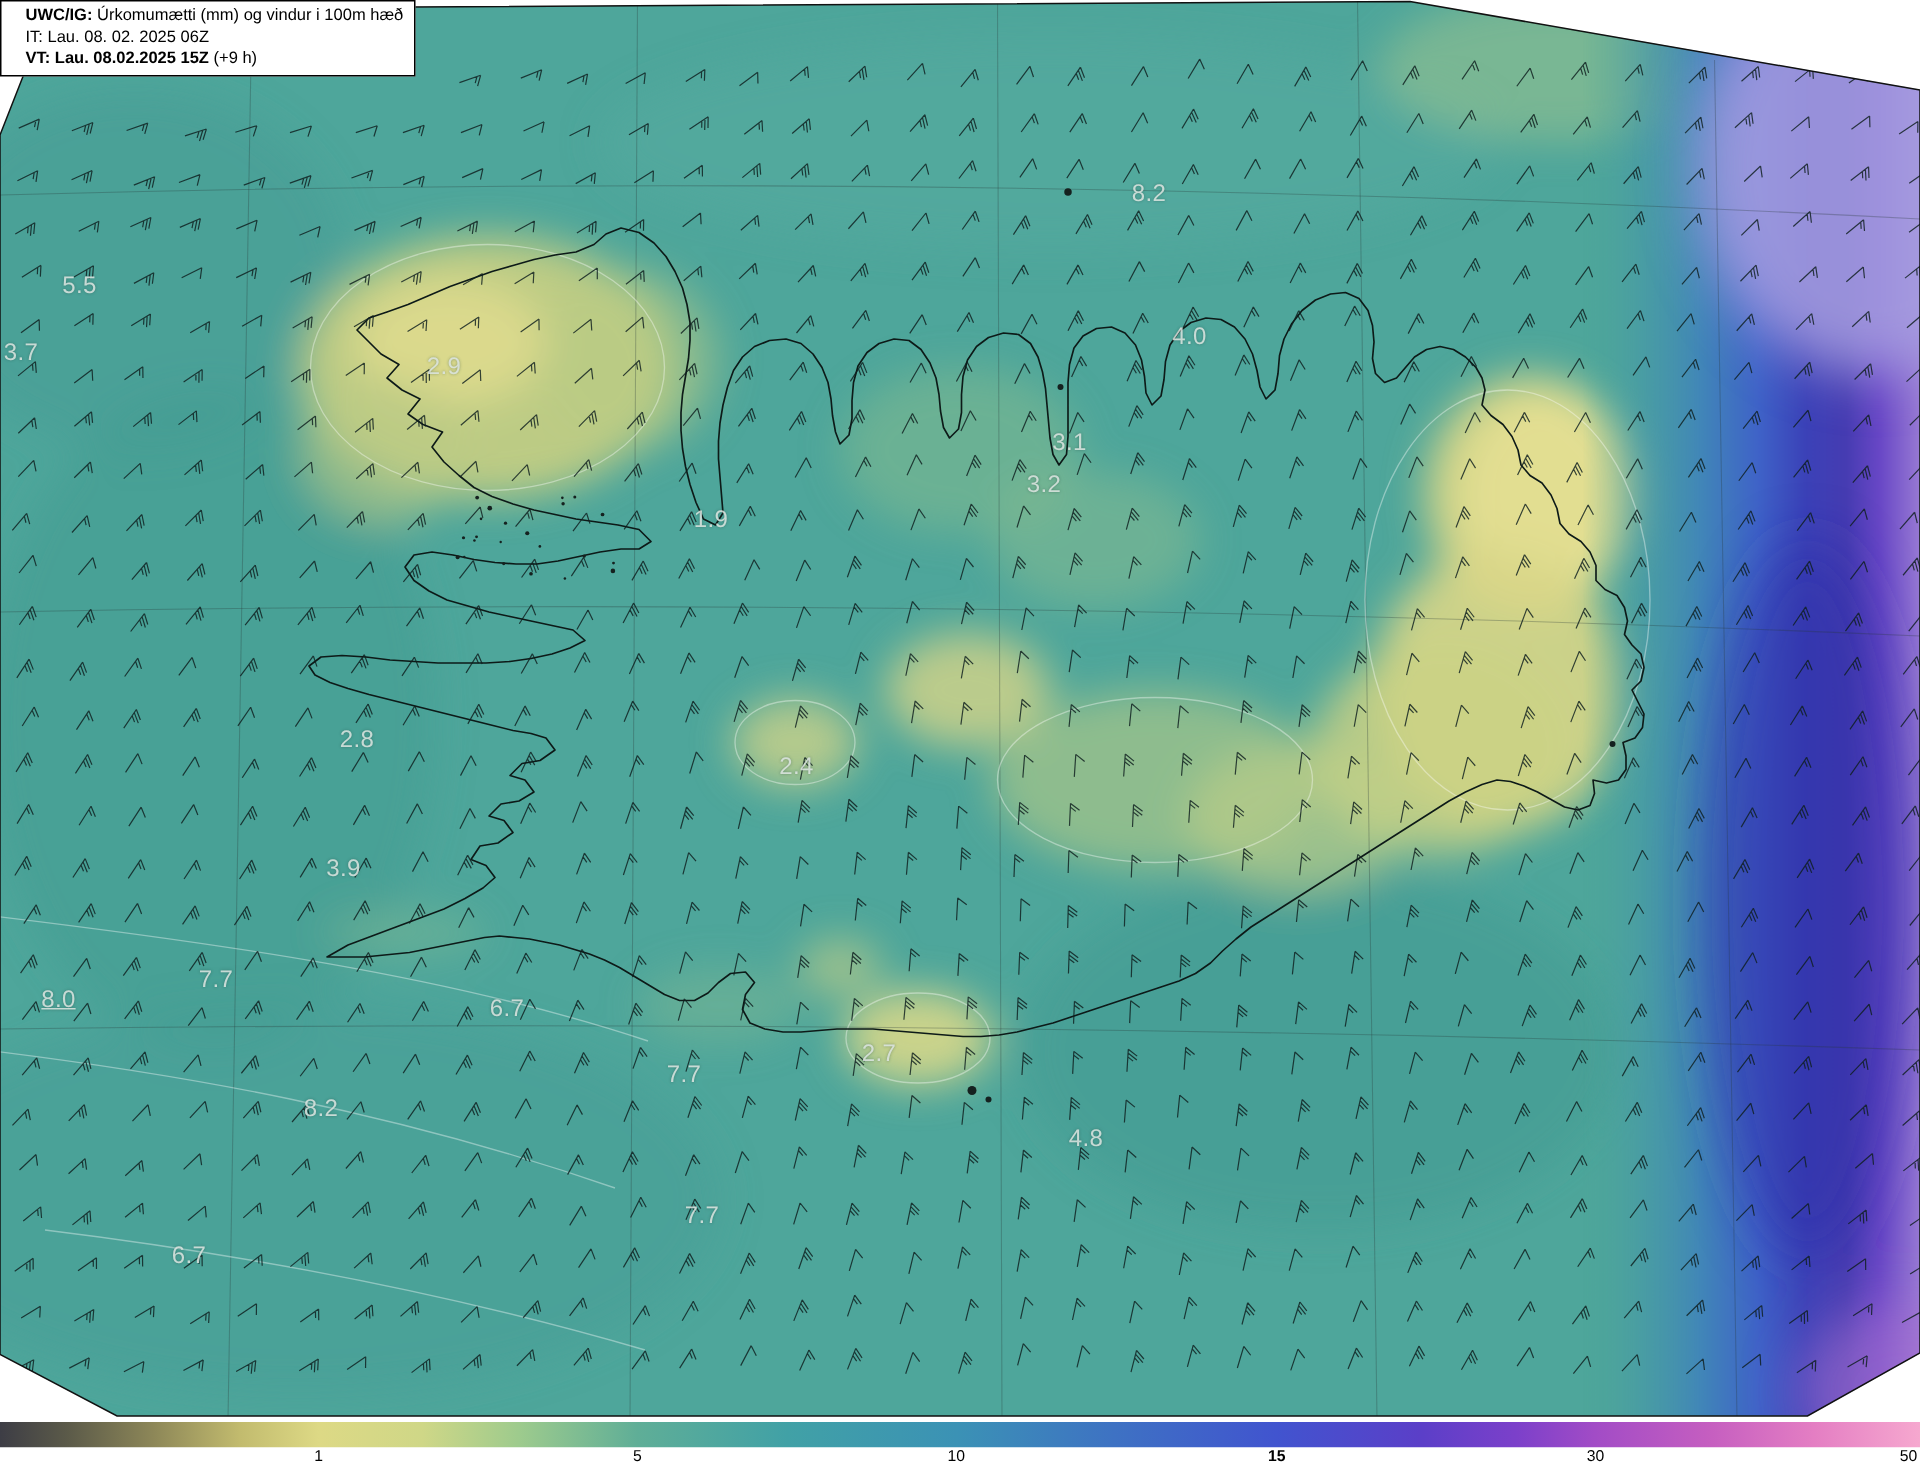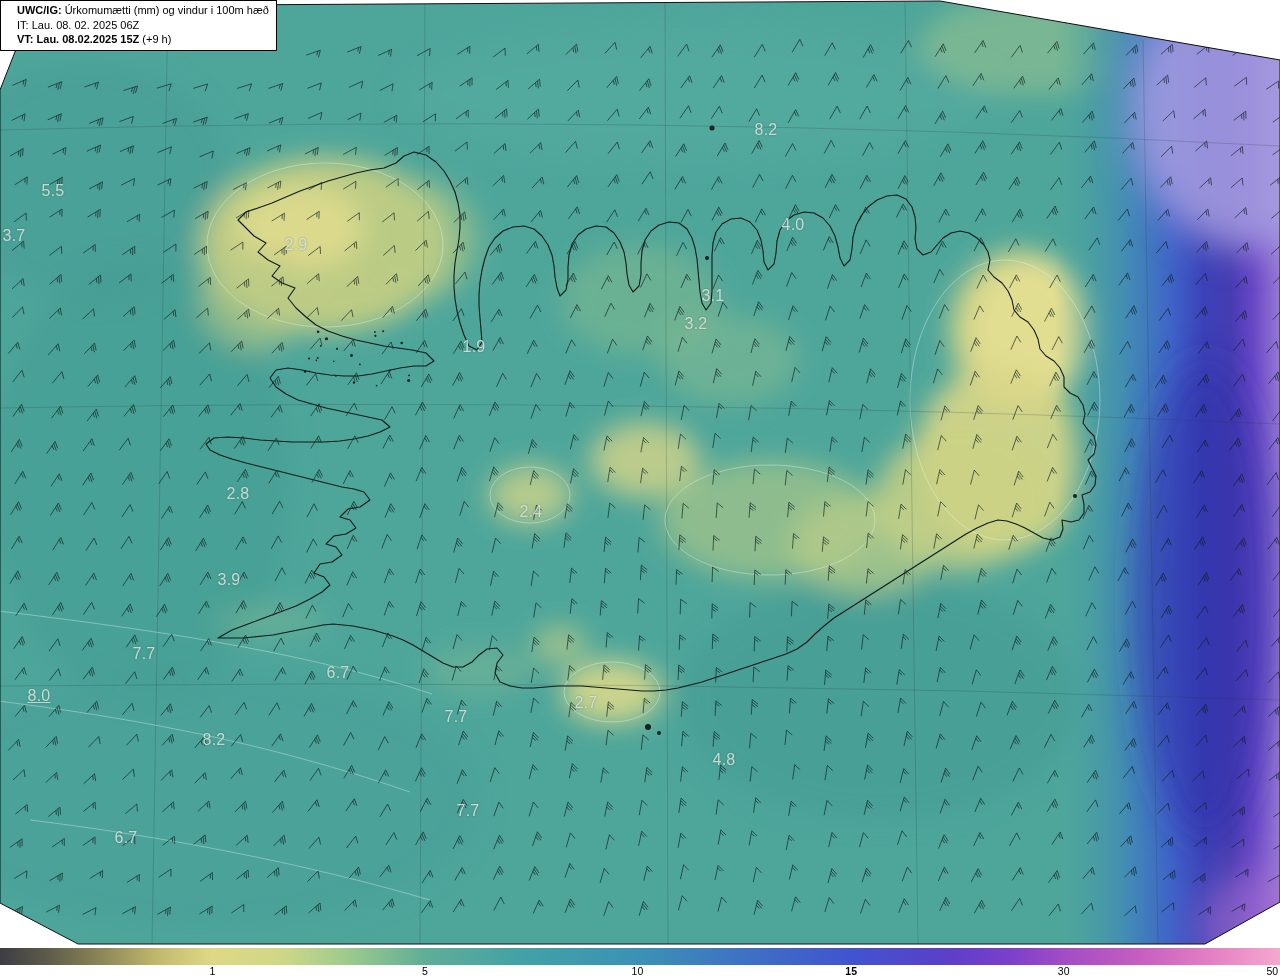--- a/index.html
+++ b/index.html
@@ -147,21 +147,21 @@
       <span class="clabel" style="left: 296px; top: 245px;">2.9</span>
       <span class="clabel" style="left: 766px; top: 130px;">8.2</span>
       <span class="clabel" style="left: 793px; top: 225px;">4.0</span>
       <span class="clabel" style="left: 713px; top: 296px;">3.1</span>
       <span class="clabel" style="left: 696px; top: 324px;">3.2</span>
       <span class="clabel" style="left: 474px; top: 347px;">1.9</span>
       <span class="clabel" style="left: 238px; top: 458px; margin-top: 36px;">2.8</span>
       <span class="clabel" style="left: 531px; top: 512px;">2.4</span>
       <span class="clabel" style="left: 229px; top: 580px;">3.9</span>
       <span class="clabel" style="left: 144px; top: 654px;">7.7</span>
-      <span class="clabel" style="left: 39px; top: 696px; text-decoration: underline;">8.0</span>
+      <span class="clabel" style="left: 39px; top: 667px; text-decoration: underline;">8.0</span>
       <span class="clabel" style="left: 338px; top: 673px;">6.7</span>
       <span class="clabel" style="left: 586px; top: 703px;">2.7</span>
       <span class="clabel" style="left: 456px; top: 717px;">7.7</span>
       <span class="clabel" style="left: 214px; top: 740px;">8.2</span>
       <span class="clabel" style="left: 724px; top: 760px;">4.8</span>
       <span class="clabel" style="left: 468px; top: 811px;">7.7</span>
       <span class="clabel" style="left: 126px; top: 838px;">6.7</span>
     </div>
 
   <div class="title-box">

